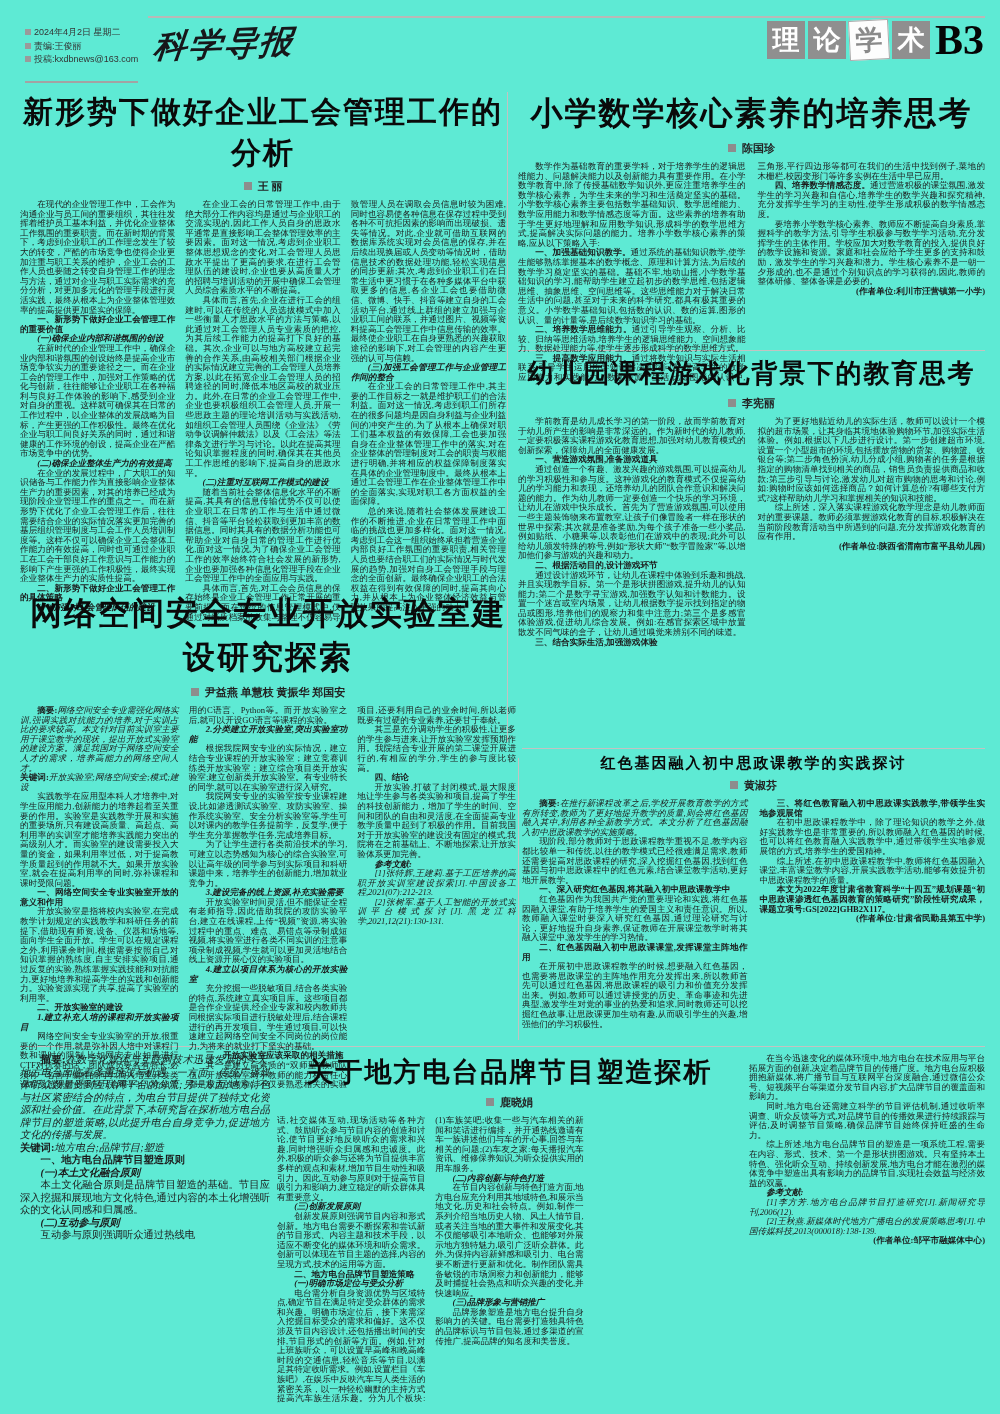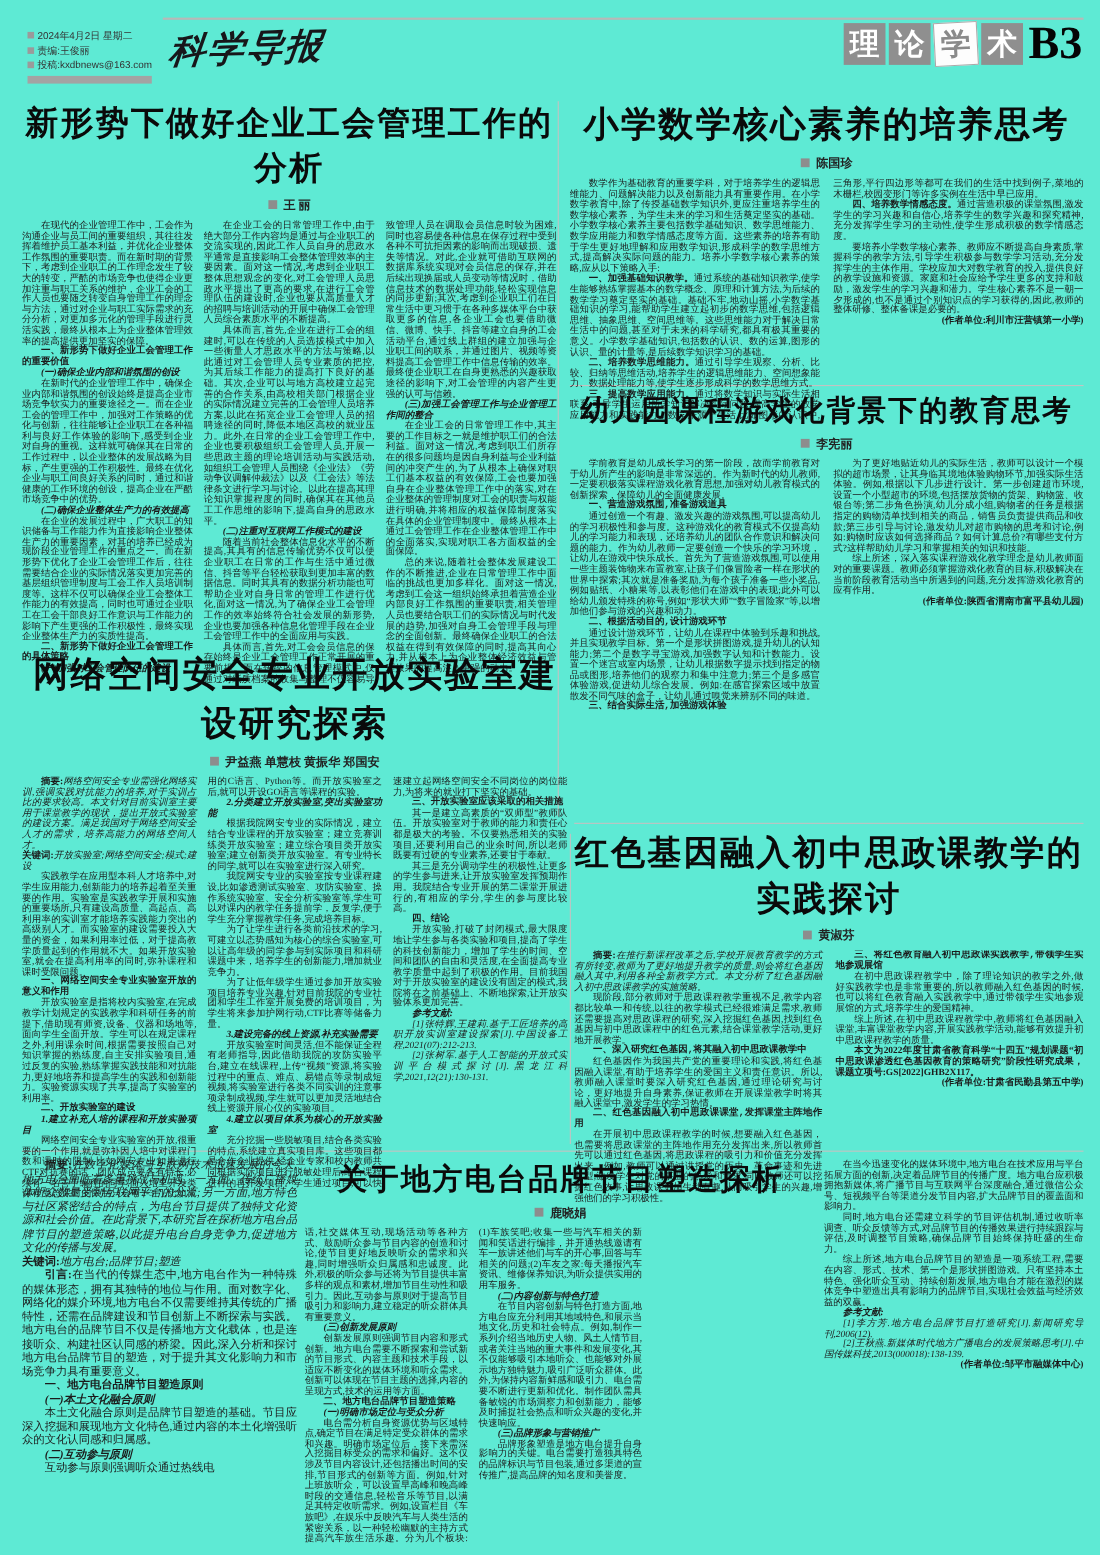--- a/index.html
+++ b/index.html
@@ -2,21 +2,21 @@
 <html><head>
 <meta charset="utf-8">
 <style>
   html,body{margin:0;padding:0;background:#e8e8e6;}
   .page{position:relative;width:1000px;height:1414px;margin:0 auto;background:#5eead4;color:#1b1b1b;
         font-family:"Liberation Serif","DejaVu Serif",serif;overflow:hidden;}
   
   .mast-info{position:absolute;left:25px;top:26px;font-size:9px;line-height:13.5px;color:#333;
              font-family:"Liberation Sans","DejaVu Sans",sans-serif;}
   .mast-info .line{white-space:nowrap;}
-  .mast-info .line:last-child{border-bottom:7px solid #a3a3a3;padding-bottom:2px;}
+  .mast-info .line:last-child{border-bottom:2px solid #a3a3a3;padding-bottom:14px;}
   .sq-s{display:inline-block;width:6px;height:6px;background:#9a9a9a;margin-right:3px;}
   .rule-top{position:absolute;left:148px;top:16px;width:837px;height:2px;background:#b9b9b7;}
   .logo{position:absolute;left:154px;top:22px;font-size:33px;font-weight:bold;font-style:italic;
         font-family:"Liberation Serif","DejaVu Serif",serif;color:#17171a;
         transform:skewX(-8deg) rotate(-2deg);letter-spacing:2px;}
   .badge{position:absolute;right:16px;top:20px;display:flex;align-items:center;gap:3px;}
   .badge .box{width:38px;height:38px;background:#8f8f8f;color:#fff;font-weight:bold;
         font-family:"Liberation Sans","DejaVu Sans",sans-serif;font-size:27px;line-height:38px;text-align:center;}
   .badge .box.alt{background:#fdfdfd;color:#8a8a8a;border:1px solid #aaa;transform:rotate(-3deg);}
   .badge .pageno{font-family:"Liberation Serif","DejaVu Serif",serif;font-weight:bold;font-size:42px;
@@ -24,37 +24,37 @@
   
   .art{position:absolute;}
   .art-title{margin:0;text-align:center;font-family:"Liberation Sans","DejaVu Sans",sans-serif;
              font-weight:900;color:#0a0a0a;letter-spacing:2px;}
   .byline{text-align:center;font-size:11px;font-weight:bold;margin:5px 0 6px 0;color:#222;}
   .byline .sq{display:inline-block;width:8px;height:8px;background:#8d8d8d;margin-right:6px;}
   .flow{font-size:8.6px;line-height:9.6px;text-align:justify;overflow:hidden;overflow-wrap:break-word;}
   .flow p{margin:0;}
   .t-p{text-indent:2em;}
   .t-cont{text-indent:0;}
-  .t-h{font-weight:bold;text-indent:2em;font-family:Liberation Mono, monospace;}
+  .t-h{font-weight:bold;text-indent:2em;font-family:Liberation Serif, serif;}
   .t-h2{font-weight:bold;font-style:italic;text-indent:2em;}
   .t-abs{font-style:italic;text-indent:2em;}
   .t-abs b,.t-kw b,.flow b{font-style:normal;}
   .t-kw{font-style:italic;text-indent:0;}
   .t-au{font-weight:bold;text-align:right;text-indent:0;}
   .t-refh{font-weight:bold;font-style:italic;text-indent:2em;}
   .t-ref{font-style:italic;text-indent:2em;}
   .t-note{font-weight:bold;text-indent:2em;}
   .cols2{column-count:2;column-gap:12px;column-fill:auto;}
   .cols3{column-count:3;column-gap:10px;column-fill:auto;}
   
   #a1{left:20px;top:92px;width:486px;} #a1 .art-title{font-size:30px;} #a1 .flow{height:428px;}
   #a2{left:518px;top:92px;width:467px;} #a2 .art-title{font-size:32px;} #a2 .flow{height:230px;}
   #a3{left:518px;top:356px;width:467px;} #a3 .art-title{font-size:26px;} #a3 .flow{height:246px;}
   #a4{left:20px;top:592px;width:496px;} #a4 .art-title{font-size:32px;} #a4 .flow{height:392px;}
-  #a5{left:522px;top:754px;width:463px;} #a5 .art-title{font-size:31px;} #a5 .flow{height:238px;}
+  #a5{left:522px;top:754px;width:463px;} #a5 .art-title{font-size:15px;} #a5 .flow{height:238px;}
   #a6{left:20px;top:1054px;width:965px;height:360px;display:flex;gap:7px;}
   #a6 .col-left{width:250px;flex:none;}
   #a6 .col-left .flow{font-size:10.3px;line-height:12.5px;height:360px;}
   #a6 .col-center{width:465px;flex:none;}
   #a6 .col-center .art-title{font-size:27px;}
   #a6 .col-center .flow{height:296px;}
   #a6 .col-right{width:236px;flex:none;}
   #a6 .col-right .flow{height:360px;}
   
   .vrule{position:absolute;width:1px;background:#c3c3c1;}
@@ -148,21 +148,20 @@
         <p class="t-p">实践教学在应用型本科人才培养中,对学生应用能力,创新能力的培养起着至关重要的作用。实验室是实践教学开展和实施的重要场所,只有建设高质量、高起点、高利用率的实训室才能培养实践能力突出的高级别人才。而实验室的建设需要投入大量的资金，如果利用率过低，对于提高教学质量起到的作用就不大。如果开放实验室,就会在提高利用率的同时,弥补课程和课时受限问题。</p>
         <p class="t-h">一、网络空间安全专业实验室开放的意义和作用</p>
         <p class="t-p">开放实验室是指将校内实验室,在完成教学计划规定的实践教学和科研任务的前提下,借助现有师资,设备、仪器和场地等,面向学生全面开放。学生可以在规定课程之外,利用课余时间,根据需要按照自己对知识掌握的熟练度,自主安排实验项目,通过反复的实验,熟练掌握实践技能和对抗能力,更好地培养和提高学生的实践和创新能力。实验资源实现了共享,提高了实验室的利用率。</p>
         <p class="t-h">二、开放实验室的建设</p>
         <p class="t-h2">1.建立补充人培的课程和开放实验项目</p>
         <p class="t-p">网络空间安全专业实验室的开放,很重要的一个作用,就是弥补因人培中对课程门数和课时的限制,比如网安专业如果进行CTF对抗赛的话，团队成员要各有特长,必须有一名善于编程的同学,而人培里开发类课程受总课时的限制只会有2-3门,比如常用的C语言、Python等。而开放实验室之后,就可以开设GO语言等课程的实验。</p>
         <p class="t-h2">2.分类建立开放实验室,突出实验室功能</p>
         <p class="t-p">根据我院网安专业的实际情况，建立结合专业课程的开放实验室；建立竞赛训练类开放实验室；建立综合项目类开放实验室;建立创新类开放实验室。有专业特长的同学,就可以在实验室进行深入研究。</p>
         <p class="t-p">我院网安专业的实验室按专业课程建设,比如渗透测试实验室、攻防实验室、操作系统实验室、安全分析实验室等,学生可以对课内的教学任务提前学，反复学,便于学生充分掌握教学任务,完成培养目标。</p>
         <p class="t-p">为了让学生进行各类前沿技术的学习,可建立以态势感知为核心的综合实验室,可以让高年级的同学参与到实际项目和科研课题中来，培养学生的创新能力,增加就业竞争力。</p>
-        <p class="t-p">为了让低年级学生通过参加开放实验项目培养专业兴趣,针对目前我院的专业社团和学生工作室开展免费的培训项目，为学生将来参加护网行动,CTF比赛等储备力量。</p>
         <p class="t-h2">3.建设完备的线上资源,补充实验需要</p>
         <p class="t-p">开放实验室时间灵活,但不能保证全程有老师指导,因此借助我院的攻防实验平台,建立在线课程,上传“视频”资源,将实验过程中的重点、难点、易错点等录制成短视频,将实验室进行各类不同实训的注意事项录制成视频,学生就可以更加灵活地结合线上资源开展心仪的实验项目。</p>
         <p class="t-h2">4.建立以项目体系为核心的开放实验室</p>
         <p class="t-p">充分挖掘一些脱敏项目,结合各类实验的特点,系统建立真实项目库。这些项目都是合作企业提供,经企业专家和校内教师共同根据实际项目进行脱敏处理后,结合课程进行的再开发项目。学生通过项目,可以快速建立起网络空间安全不同岗位的岗位能力,为将来的就业打下坚实的基础。</p>
         <p class="t-h">三、开放实验室应该采取的相关措施</p>
         <p class="t-p">其一是建立高素质的“双师型”教师队伍。开放实验室对于教师的能力和责任心都是极大的考验。不仅要熟悉相关的实验项目,还要利用自己的业余时间,所以老师既要有过硬的专业素养,还要甘于奉献。</p>
         <p class="t-p">其三是充分调动学生的积极性,让更多的学生参与进来,让开放实验室发挥预期作用。我院结合专业开展的第二课堂开展进行的,有相应的学分,学生的参与度比较高。</p>
         <p class="t-h">四、结论</p>
         <p class="t-p">开放实验,打破了封闭模式,最大限度地让学生参与各类实验和项目,提高了学生的科技创新能力，增加了学生的时间、空间和团队的自由和灵活度,在全面提高专业教学质量中起到了积极的作用。目前我国对于开放实验室的建设没有固定的模式,我院将在之前基础上、不断地探索,让开放实验体系更加完善。</p>
         <p class="t-refh">参考文献:</p>
@@ -187,21 +186,20 @@
         <p class="t-note">本文为2022年度甘肃省教育科学“十四五”规划课题“初中思政课渗透红色基因教育的策略研究”阶段性研究成果，课题立项号:GS[2022]GHB2X117。</p>
         <p class="t-au">(作者单位:甘肃省民勤县第五中学)</p>
       </div>
   </section>
 
   <section class="art" id="a6">
     <div class="col-left">
       <div class="flow">
           <p class="t-abs"><b>摘要:</b>在数字化媒体与互联网技术迅速发展的今天,地方电台面临着多重挑战与机遇。一方面、传统广播媒体听众数量受到互联网平台的分流;另一方面,地方特色与社区紧密结合的特点，为电台节目提供了独特文化资源和社会价值。在此背景下,本研究旨在探析地方电台品牌节目的塑造策略,以此提升电台自身竞争力,促进地方文化的传播与发展。</p>
           <p class="t-kw"><b>关键词:</b>地方电台;品牌节目;塑造</p>
-          <p class="t-p"><b>引言:</b>在当代的传媒生态中,地方电台作为一种特殊的媒体形态，拥有其独特的地位与作用。面对数字化、网络化的媒介环境,地方电台不仅需要维持其传统的广播特性，还需在品牌建设和节目创新上不断探索与实践。地方电台的品牌节目不仅是传播地方文化载体，也是连接听众、构建社区认同感的桥梁。因此,深入分析和探讨地方电台品牌节目的塑造，对于提升其文化影响力和市场竞争力具有重要意义。</p>
           <p class="t-h">一、地方电台品牌节目塑造原则</p>
           <p class="t-h2">(一)本土文化融合原则</p>
           <p class="t-p">本土文化融合原则是品牌节目塑造的基础。节目应深入挖掘和展现地方文化特色,通过内容的本土化增强听众的文化认同感和归属感。</p>
           <p class="t-h2">(二)互动参与原则</p>
           <p class="t-p">互动参与原则强调听众通过热线电</p>
         </div>
     </div>
     <div class="col-center">
       <h2 class="art-title">关于地方电台品牌节目塑造探析</h2>
       <div class="byline"><span class="sq"></span><span>鹿晓娟</span></div>

